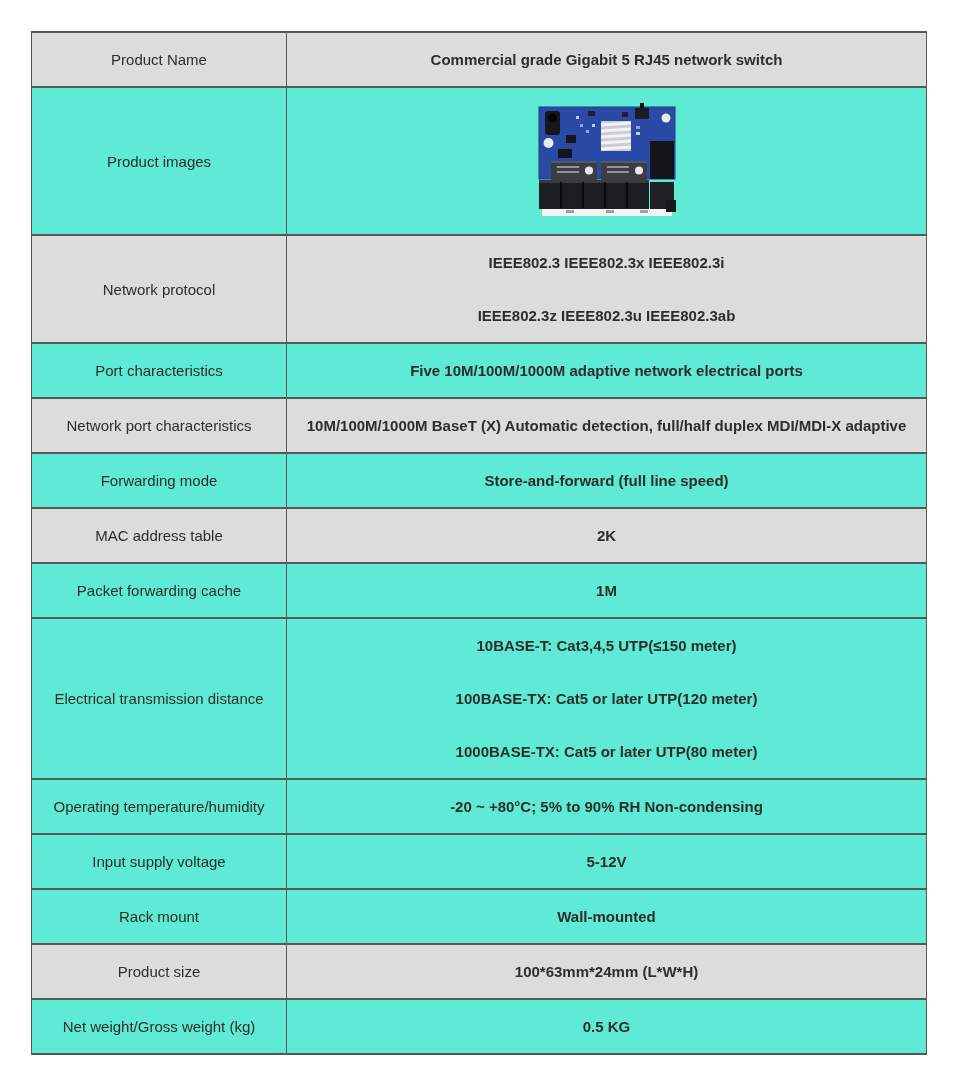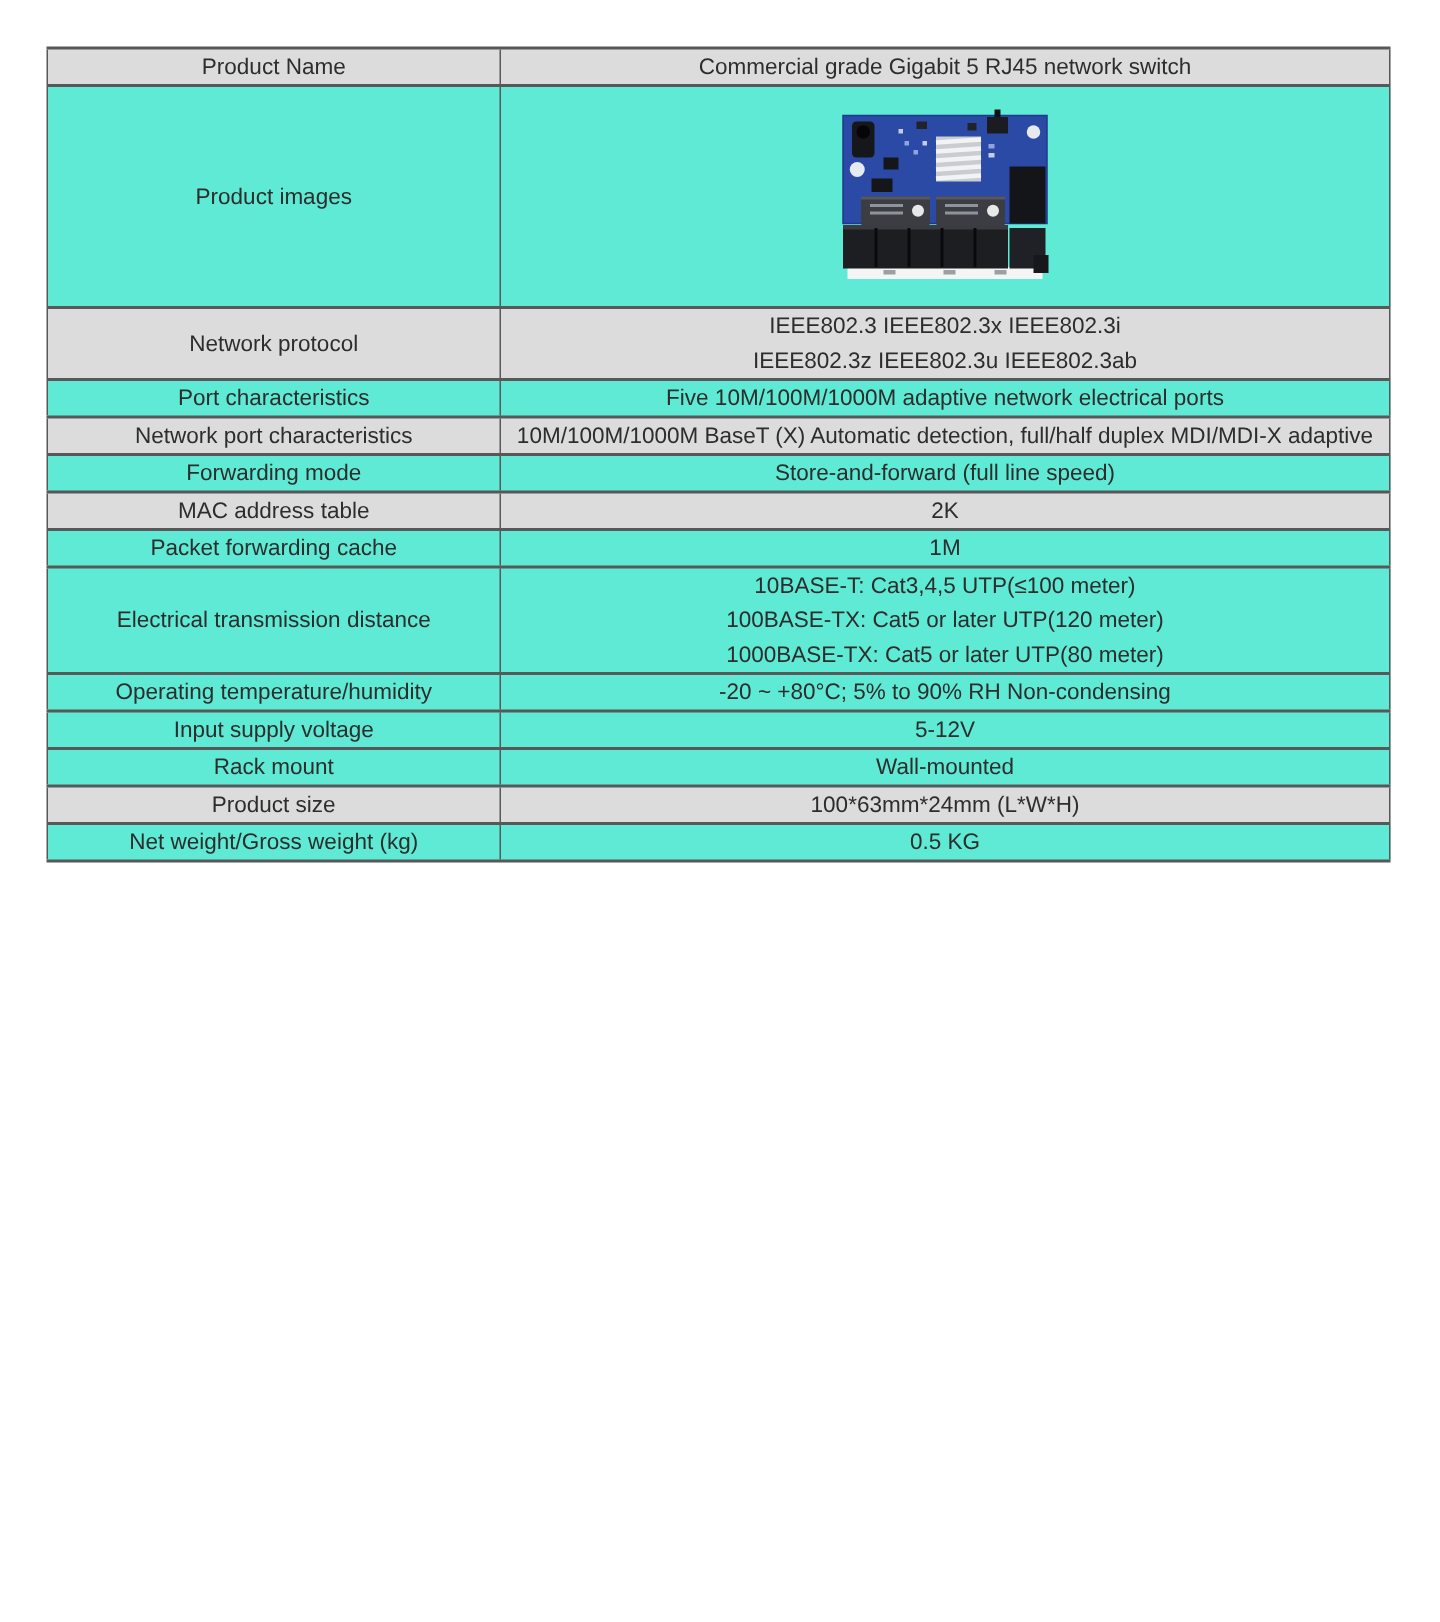--- a/index.html
+++ b/index.html
@@ -20,27 +20,28 @@
     border: 1px solid #58585a;
     border-top-width: 2px;
     border-bottom-width: 2px;
     padding: 0;
     text-align: center;
     vertical-align: middle;
     color: #2d2d2d;
     font-size: 15px;
     background: #5eead4;
   }
-  td.label-cell { width: 302px; padding: 0 10px; }
+  td.label-cell { width: 255px; padding: 0 10px; }
   tr.shaded td { background: #dcdcdc; }
   .cell-line {
-    height: 23px;
+    height: 53px;
     display: flex; align-items: center; justify-content: center;
     padding: 0 10px;
     white-space: nowrap;
+    font-weight: bold;
   }
   .image-wrap {
     height: 146px;
     display: flex; align-items: center; justify-content: center;
   }
 </style>
 </head>
 <body>
 
 <div class="page">
@@ -155,21 +156,21 @@
         </tr>
         <tr>
           <td class="label-cell">Packet forwarding cache</td>
           <td class="value-cell">
             <div class="cell-line">1M</div>
           </td>
         </tr>
         <tr>
           <td class="label-cell">Electrical transmission distance</td>
           <td class="value-cell">
-            <div class="cell-line">10BASE-T: Cat3,4,5 UTP(≤100 meter)</div>
+            <div class="cell-line">10BASE-T: Cat3,4,5 UTP(≤150 meter)</div>
             <div class="cell-line">100BASE-TX: Cat5 or later UTP(120 meter)</div>
             <div class="cell-line">1000BASE-TX: Cat5 or later UTP(80 meter)</div>
           </td>
         </tr>
         <tr>
           <td class="label-cell">Operating temperature/humidity</td>
           <td class="value-cell">
             <div class="cell-line">-20 ~ +80°C; 5% to 90% RH Non-condensing</div>
           </td>
         </tr>

